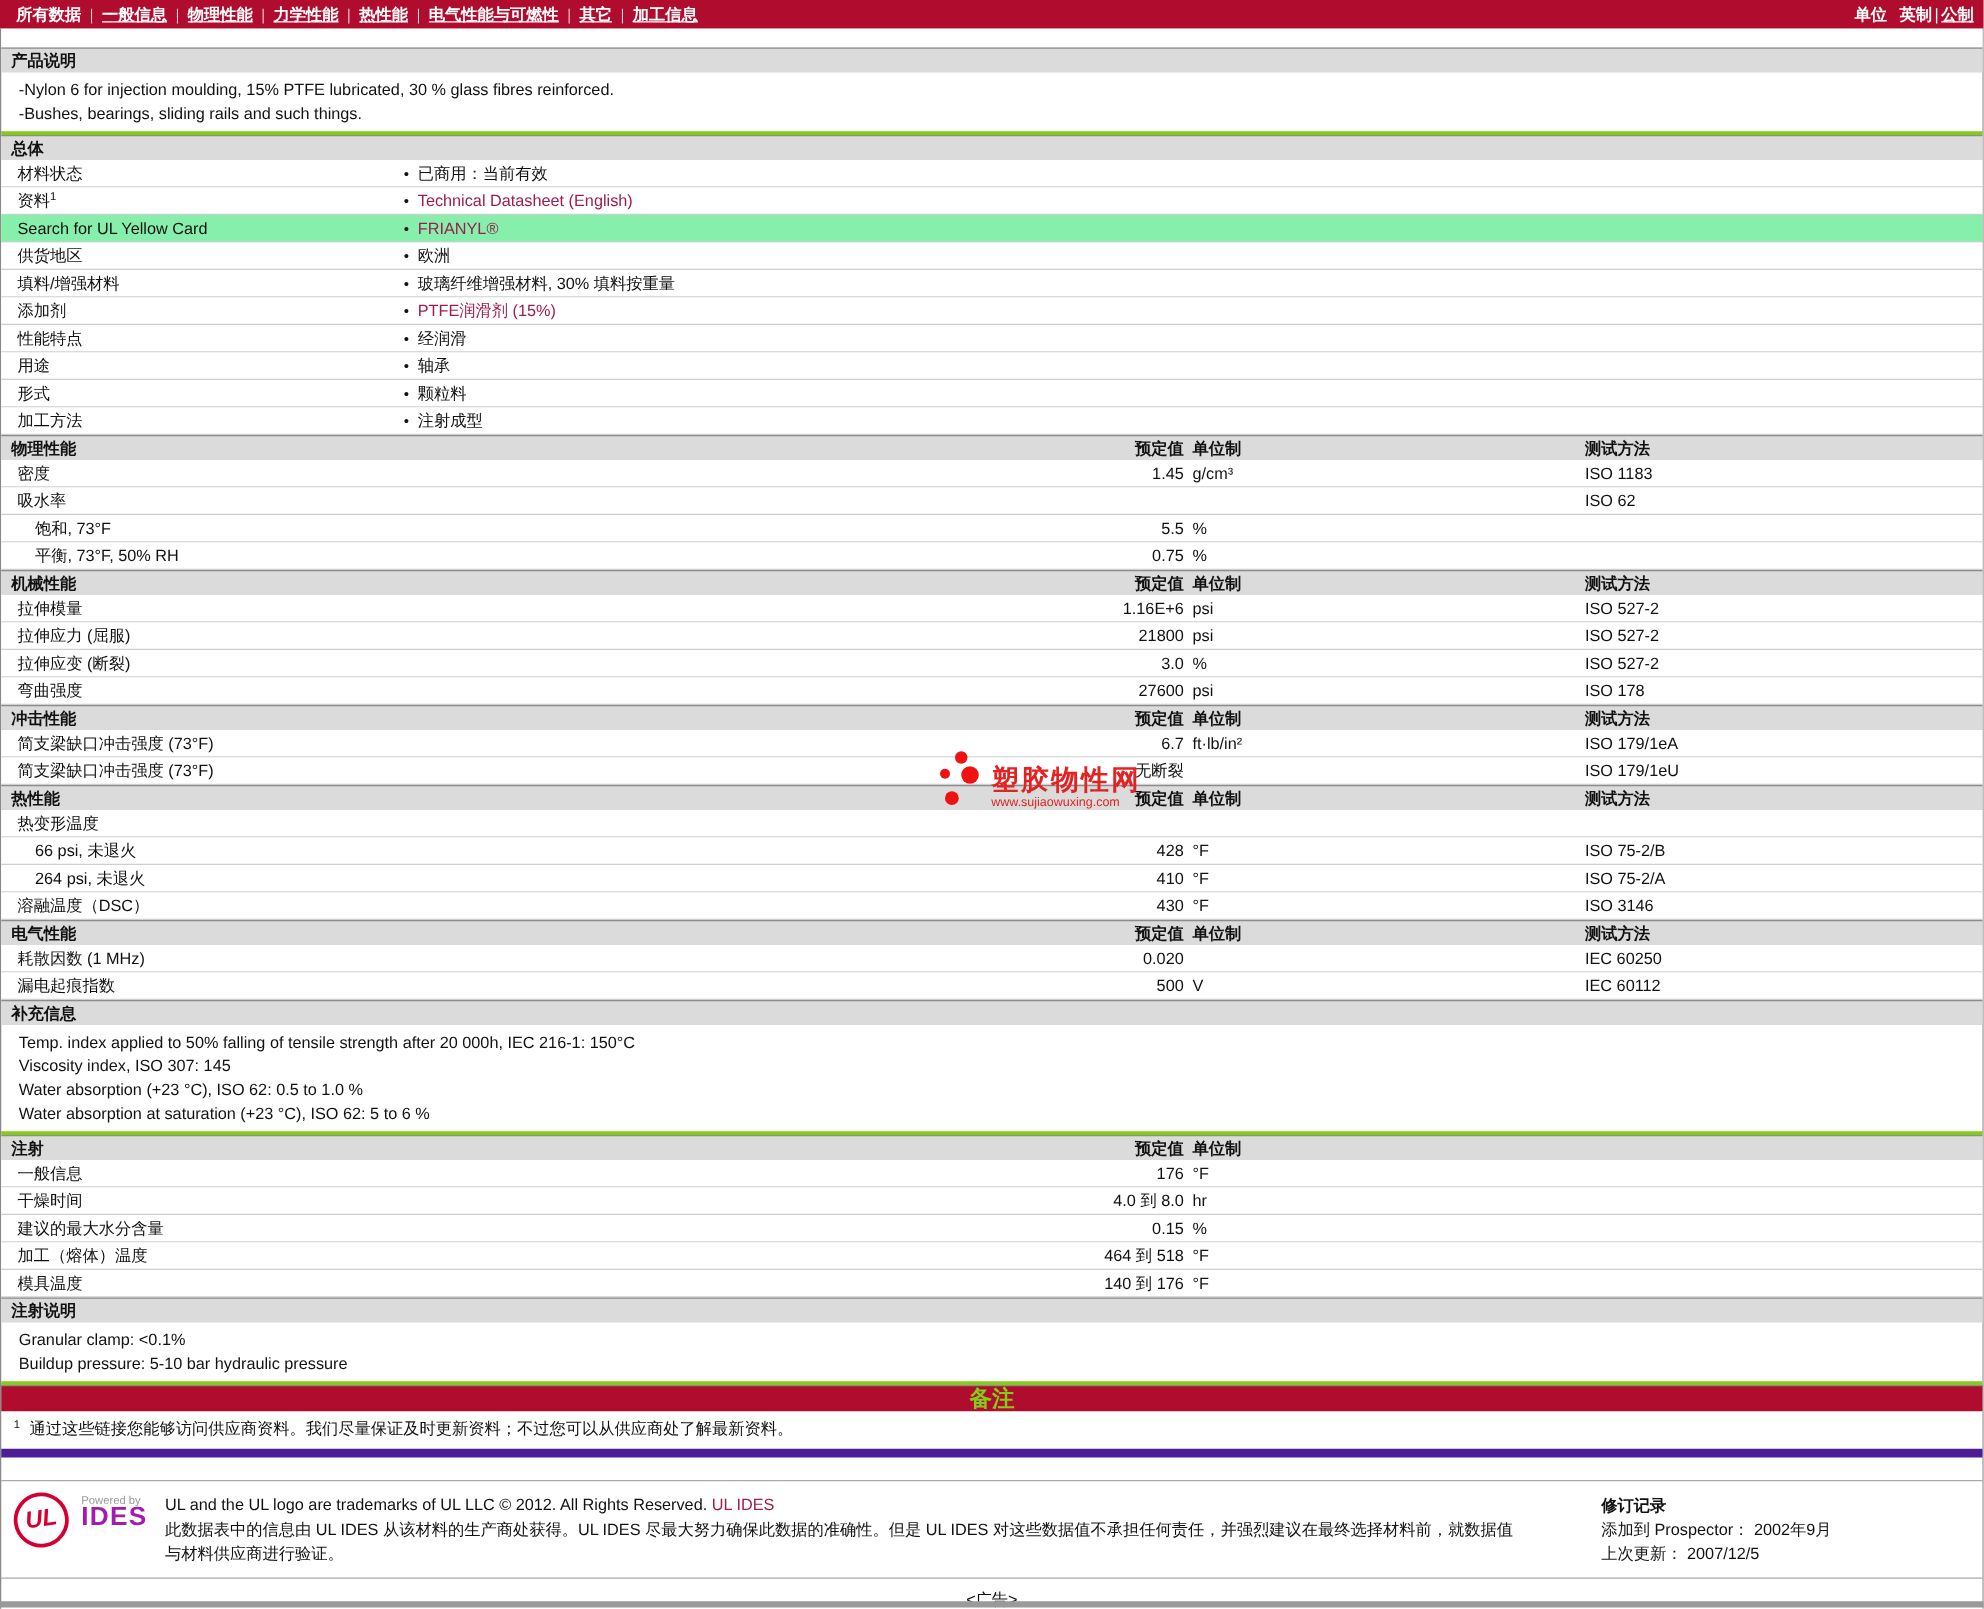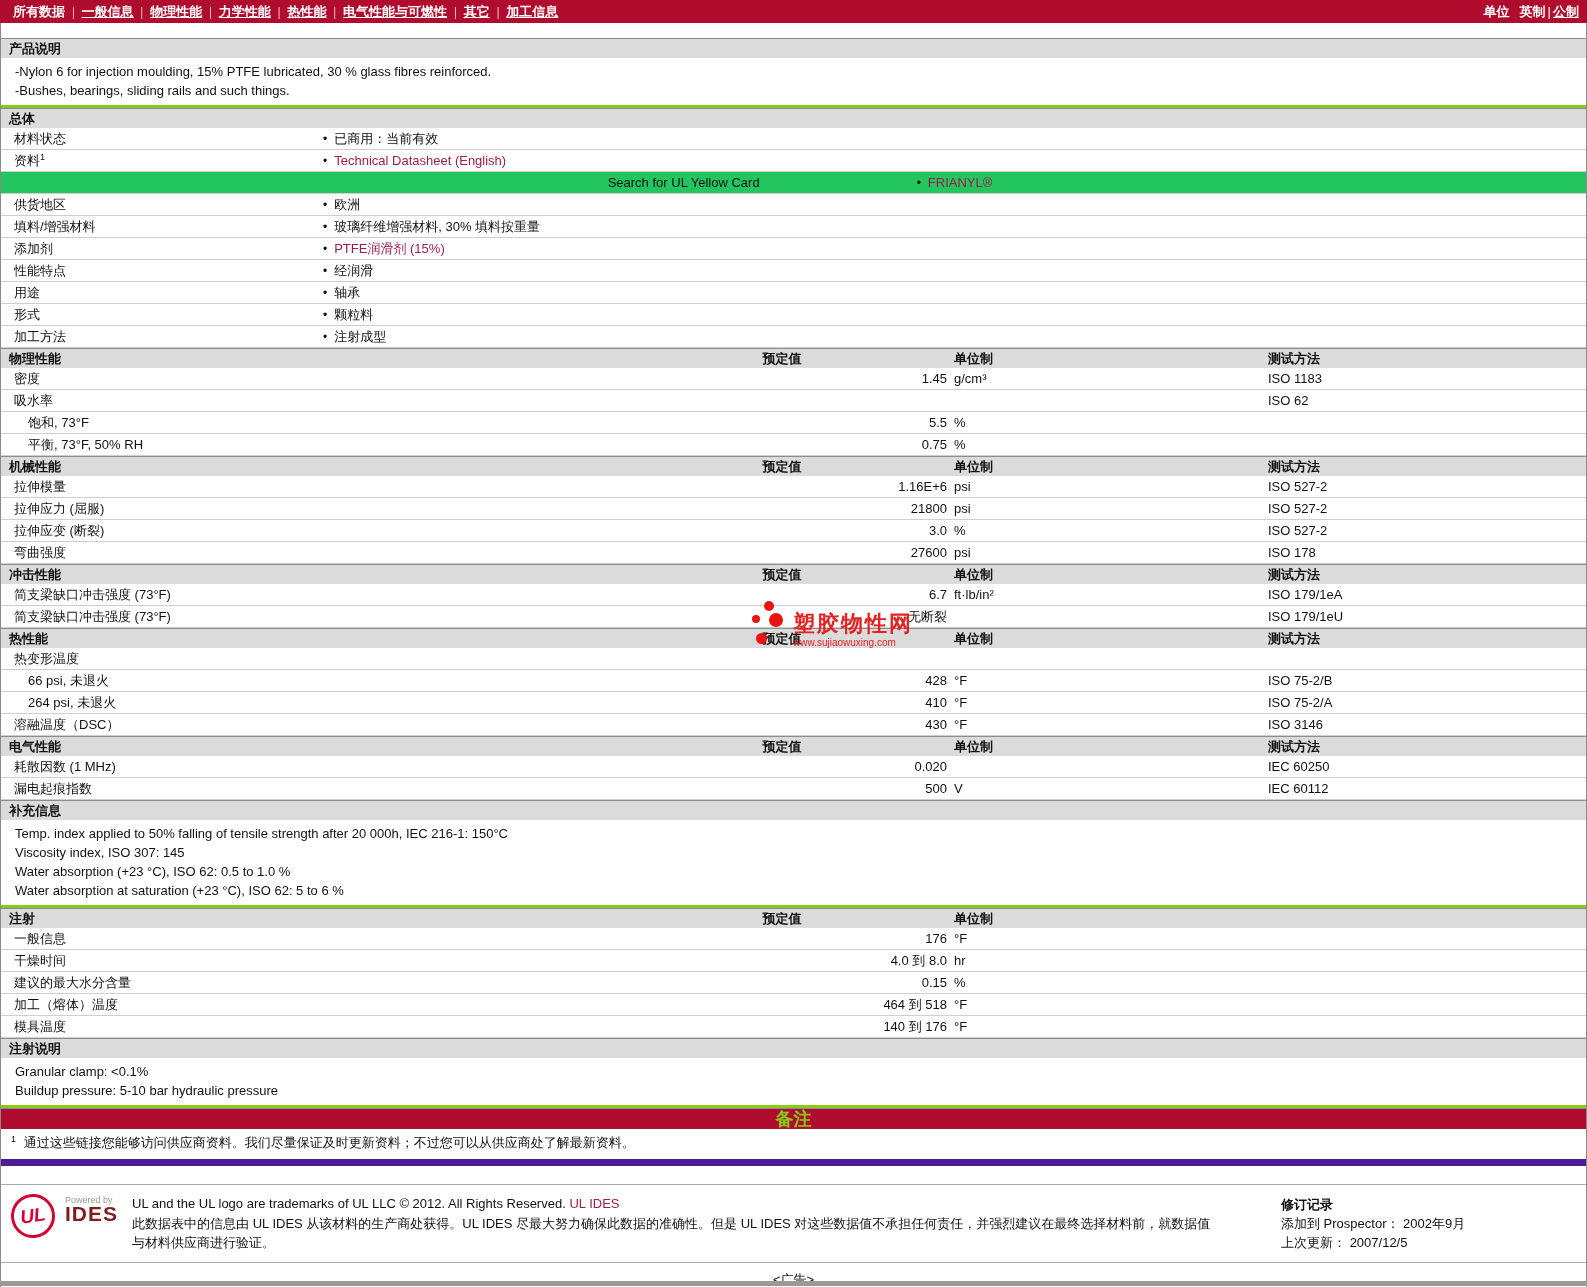--- a/index.html
+++ b/index.html
@@ -23,34 +23,34 @@
   .unit-link { text-decoration:underline; cursor:pointer; color:#fff; }
   
   .page { border-left:1px solid #8a8a8a; border-right:1px solid #8a8a8a; min-height:1256px; background:#fff; }
   .top-gap { height:15px; background:#fff; }
   .sec-header {
     background:#DBDBDB; border-top:1px solid #8c8c8c; font-weight:bold;
     height:20px; display:flex; align-items:center;
   }
   .sec-header.grid { display:grid; grid-template-columns:616px 330px 320px 1fr; }
   .sec-title { padding-left:8px; white-space:nowrap; }
-  .col-value { text-align:center; }
+  .col-value { text-align:right; }
   .col-unit { padding-left:7px; }
   .col-test { padding-left:1px; }
   .prow {
     display:grid; grid-template-columns:616px 330px 320px 1fr;
     border-bottom:1px solid #cfcfcf; height:22px; align-items:center; background:#fff;
   }
   .plabel { padding-left:13px; white-space:nowrap; }
   .plabel.indent { padding-left:27px; }
   .pvalue { text-align:right; white-space:nowrap; }
   .punit { padding-left:7px; white-space:nowrap; }
   .ptest { padding-left:1px; white-space:nowrap; }
   .brow { display:flex; align-items:center; border-bottom:1px solid #cfcfcf; height:22px; background:#fff; }
-  .brow.highlight { background:#22c55e;justify-content:center; }
+  .brow.highlight { background:#86efac; }
   .blabel { width:322px; padding-left:13px; flex:0 0 auto; white-space:nowrap; }
   .bullet { margin-right:7px; font-size:12px; color:#111; }
   .link { color:#9D1C4E; text-decoration:none; cursor:pointer; }
   sup { font-size:9px; vertical-align:super; line-height:0; }
   .text-body { border-bottom:3px solid #84cc16; padding:4px 0 5px; }
   .text-line { padding-left:14px; line-height:19px; white-space:nowrap; }
   
   .notes-banner {
     background:#AF0C2E; color:#84cc16; font-weight:bold; text-align:center;
     height:21px; line-height:21px; font-size:18px; border-top:1px solid #8c8c8c;
@@ -61,21 +61,21 @@
   
   .footer { display:flex; align-items:flex-start; border-top:1px solid #aaa; padding:9px 10px 6px 10px; }
   .ul-circle {
     width:44px; height:44px; border:3px solid #D50032; border-radius:50%;
     display:flex; align-items:center; justify-content:center;
     color:#D50032; font-weight:bold; font-style:italic; font-size:19px; transform:rotate(-8deg);
     flex:0 0 auto;
   }
   .ides { margin:1px 14px 0 10px; flex:0 0 auto; }
   .powered { font-size:9px; color:#999; }
-  .ides-word { font-size:21px; font-weight:bold; color:#7f1d1d; letter-spacing:1px; margin-top:-3px; }
+  .ides-word { font-size:21px; font-weight:bold; color:#a21caf; letter-spacing:1px; margin-top:-3px; }
   .footer-text { max-width:1085px; line-height:19px; }
   .footer-en { margin-bottom:1px; }
   .revision { margin-left:auto; width:295px; line-height:19px; padding-top:1px; flex:0 0 auto; }
   .rev-title { font-weight:bold; }
   .ad-row { border-top:1px solid #aaa; text-align:center; padding:8px 0 9px 0; margin-top:4px; }
   .bottom-strip { position:absolute; left:0; right:0; bottom:1px; height:5px; background:#9a9a9a; }
   
   .watermark { position:absolute; left:752px; top:600px; display:flex; align-items:flex-end; pointer-events:none; }
   .wm-dots { position:relative; width:36px; height:48px; flex:0 0 auto; }
   .wm-dots span { position:absolute; background:#EE1212; border-radius:50%; }

